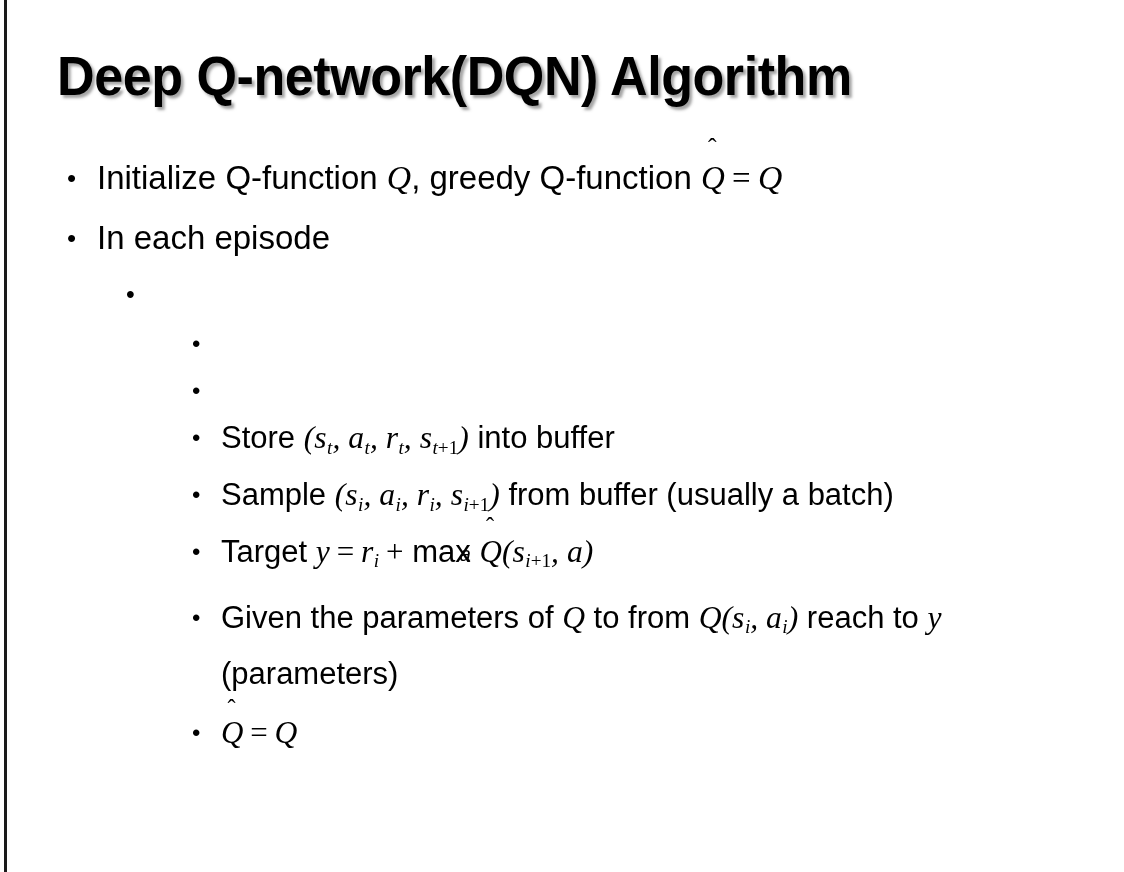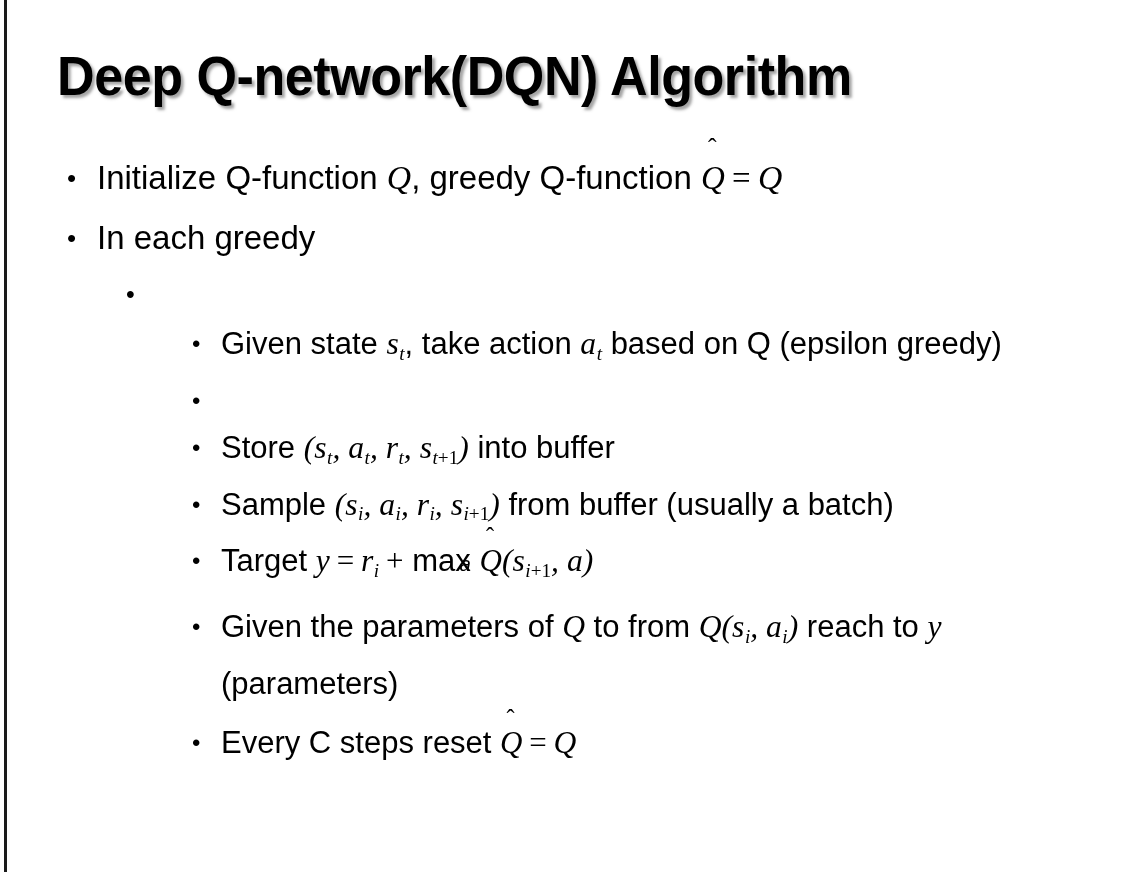--- a/index.html
+++ b/index.html
@@ -171,30 +171,29 @@
 
   <div id="body">
 
     <div class="bullet lvl1">
       <span class="marker">•</span>
       <span class="btext"><span>Initialize Q-function </span><span class="m">Q</span><span>, greedy Q-function </span><span class="hat"><span class="acc">ˆ</span><span>Q</span></span><span class="sp"></span><span class="mr">=</span><span class="sp"></span><span class="m">Q</span></span>
     </div>
 
     <div class="bullet lvl1">
       <span class="marker">•</span>
-      <span class="btext">In each greedy</span>
+      <span class="btext">In each episode</span>
     </div>
 
     <div class="bullet lvl2">
       <span class="marker">•</span>
     </div>
 
     <div class="bullet lvl3">
       <span class="marker">•</span>
-      <span class="btext"><span>Given state </span><span class="m">s</span><span class="sub">t</span><span>, take action </span><span class="m">a</span><span class="sub">t</span><span> based on Q (epsilon greedy)</span></span>
     </div>
 
     <div class="bullet lvl3">
       <span class="marker">•</span>
     </div>
 
     <div class="bullet lvl3">
       <span class="marker">•</span>
       <span class="btext"><span>Store </span><span class="m">(</span><span class="m">s</span><span class="sub">t</span><span class="m">, </span><span class="m">a</span><span class="sub">t</span><span class="m">, </span><span class="m">r</span><span class="sub">t</span><span class="m">, </span><span class="m">s</span><span class="sub"><span>t</span><span class="up">+1</span></span><span class="m">)</span><span> into buffer</span></span>
     </div>
@@ -209,17 +208,17 @@
       <span class="btext"><span>Target </span><span class="m">y</span><span class="sp"></span><span class="mr">=</span><span class="sp"></span><span class="m">r</span><span class="sub">i</span><span class="sp"></span><span class="mr">+</span><span class="sp"></span><span class="oplim"><span>max</span><span class="lim">a</span></span><span class="sp"></span><span class="hat"><span class="acc">ˆ</span><span>Q</span></span><span class="m">(</span><span class="m">s</span><span class="sub"><span>i</span><span class="up">+1</span></span><span class="m">, </span><span class="m">a</span><span class="m">)</span></span>
     </div>
 
     <div class="bullet lvl3">
       <span class="marker">•</span>
       <span class="btext"><span>Given the parameters of </span><span class="m">Q</span><span> to from </span><span class="m">Q</span><span class="m">(</span><span class="m">s</span><span class="sub">i</span><span class="m">, </span><span class="m">a</span><span class="sub">i</span><span class="m">)</span><span> reach to </span><span class="m">y</span><span> (parameters)</span></span>
     </div>
 
     <div class="bullet lvl3" style="margin-top:12px;">
       <span class="marker">•</span>
-      <span class="btext"><span>Every C steps reset </span><span class="hat"><span class="acc">ˆ</span><span>Q</span></span><span class="sp"></span><span class="mr">=</span><span class="sp"></span><span class="m">Q</span></span>
+      <span class="btext"><span class="hat"><span class="acc">ˆ</span><span>Q</span></span><span class="sp"></span><span class="mr">=</span><span class="sp"></span><span class="m">Q</span></span>
     </div>
 
   </div>
 </div>
 
 </body></html>

